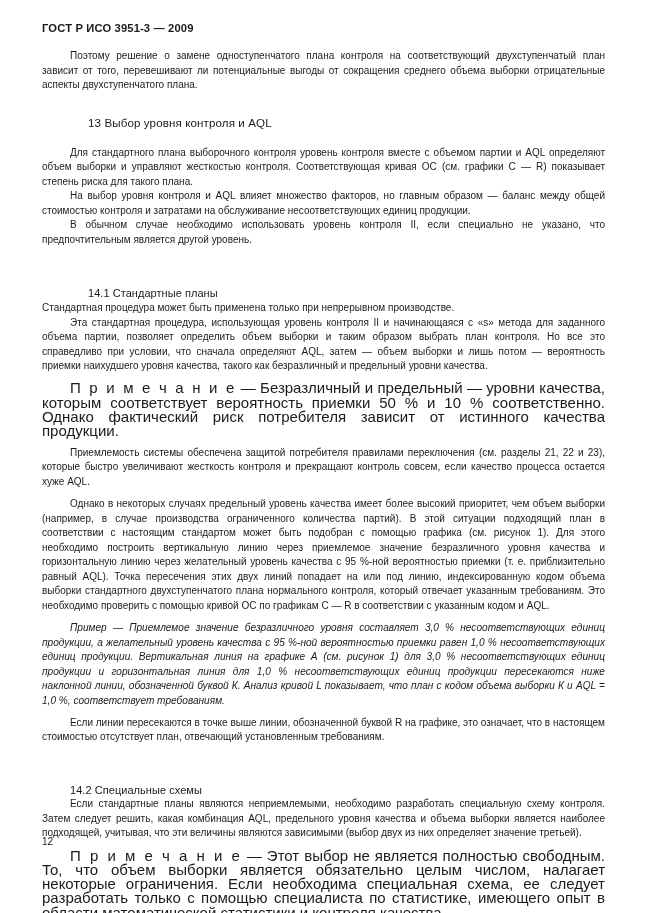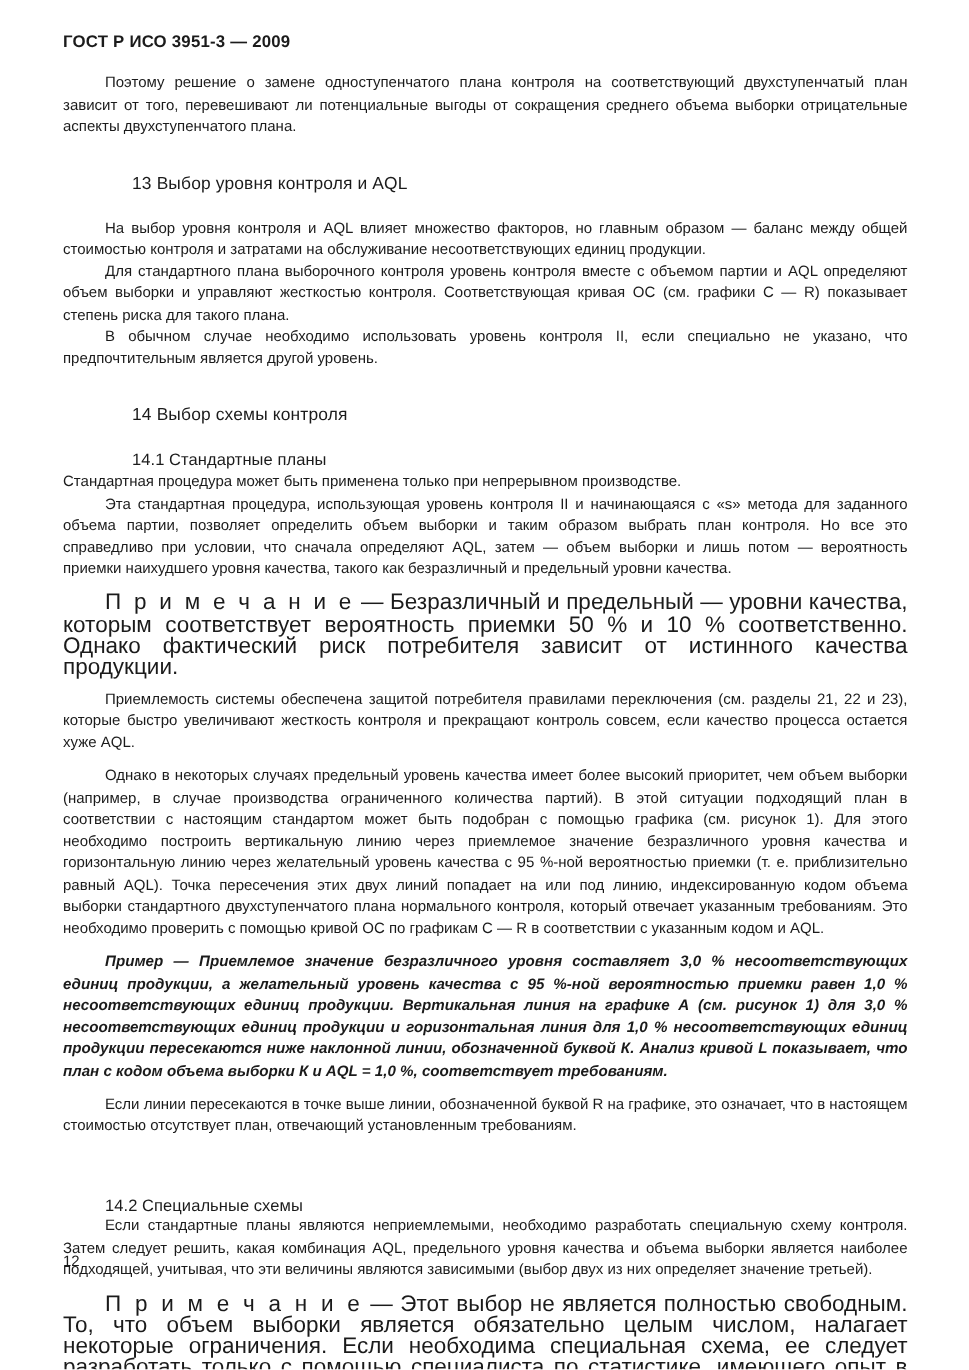--- a/index.html
+++ b/index.html
@@ -77,21 +77,21 @@
     font-size: 15px;
     line-height: 14.3px;
     text-align: justify;
   }
   p.note .lbl {
     letter-spacing: 2.1px;
   }
   p.example {
     text-indent: 28px;
     font-size: 10.1px;
-    font-weight: bold;
+    font-weight: normal;
     font-style: italic;
     line-height: 14.55px;
     text-align: justify;
   }
   .page-number {
     position: absolute;
     left: 42px;
     top: 835px;
     font-size: 10px;
     line-height: 13px;
@@ -110,29 +110,28 @@
     <div class="gap-1"></div>
 
     <p class="body">Поэтому решение о замене одноступенчатого плана контроля на соответствующий двухступенчатый план зависит от того, перевешивают ли потенциальные выгоды от сокращения среднего объема выборки отрицательные аспекты двухступенчатого плана.</p>
 
     <div class="space-before-section"></div>
 
     <h2 class="section">13 Выбор уровня контроля и AQL</h2>
 
     <div class="space-after-section"></div>
 
+    <p class="body">Для стандартного плана выборочного контроля уровень контроля вместе с объемом партии и AQL определяют объем выборки и управляют жесткостью контроля. Соответствующая кривая ОС (см. графики С — R) показывает степень риска для такого плана.</p>
+
     <p class="body">На выбор уровня контроля и AQL влияет множество факторов, но главным образом — баланс между общей стоимостью контроля и затратами на обслуживание несоответствующих единиц продукции.</p>
-
-    <p class="body">Для стандартного плана выборочного контроля уровень контроля вместе с объемом партии и AQL определяют объем выборки и управляют жесткостью контроля. Соответствующая кривая ОС (см. графики С — R) показывает степень риска для такого плана.</p>
 
     <p class="body">В обычном случае необходимо использовать уровень контроля II, если специально не указано, что предпочтительным является другой уровень.</p>
 
     <div class="space-before-section"></div>
 
-    <h2 class="section">14 Выбор схемы контроля</h2>
 
     <div class="space-after-section"></div>
 
     <h3 class="subsection">14.1 Стандартные планы</h3>
 
     <p class="noindent">Стандартная процедура может быть применена только при непрерывном производстве.</p>
 
     <p class="body">Эта стандартная процедура, использующая уровень контроля II и начинающаяся с «s» метода для заданного объема партии, позволяет определить объем выборки и таким образом выбрать план контроля. Но все это справедливо при условии, что сначала определяют AQL, затем — объем выборки и лишь потом — вероятность приемки наихудшего уровня качества, такого как безразличный и предельный уровни качества.</p>
 
     <div class="gap-para"></div>

